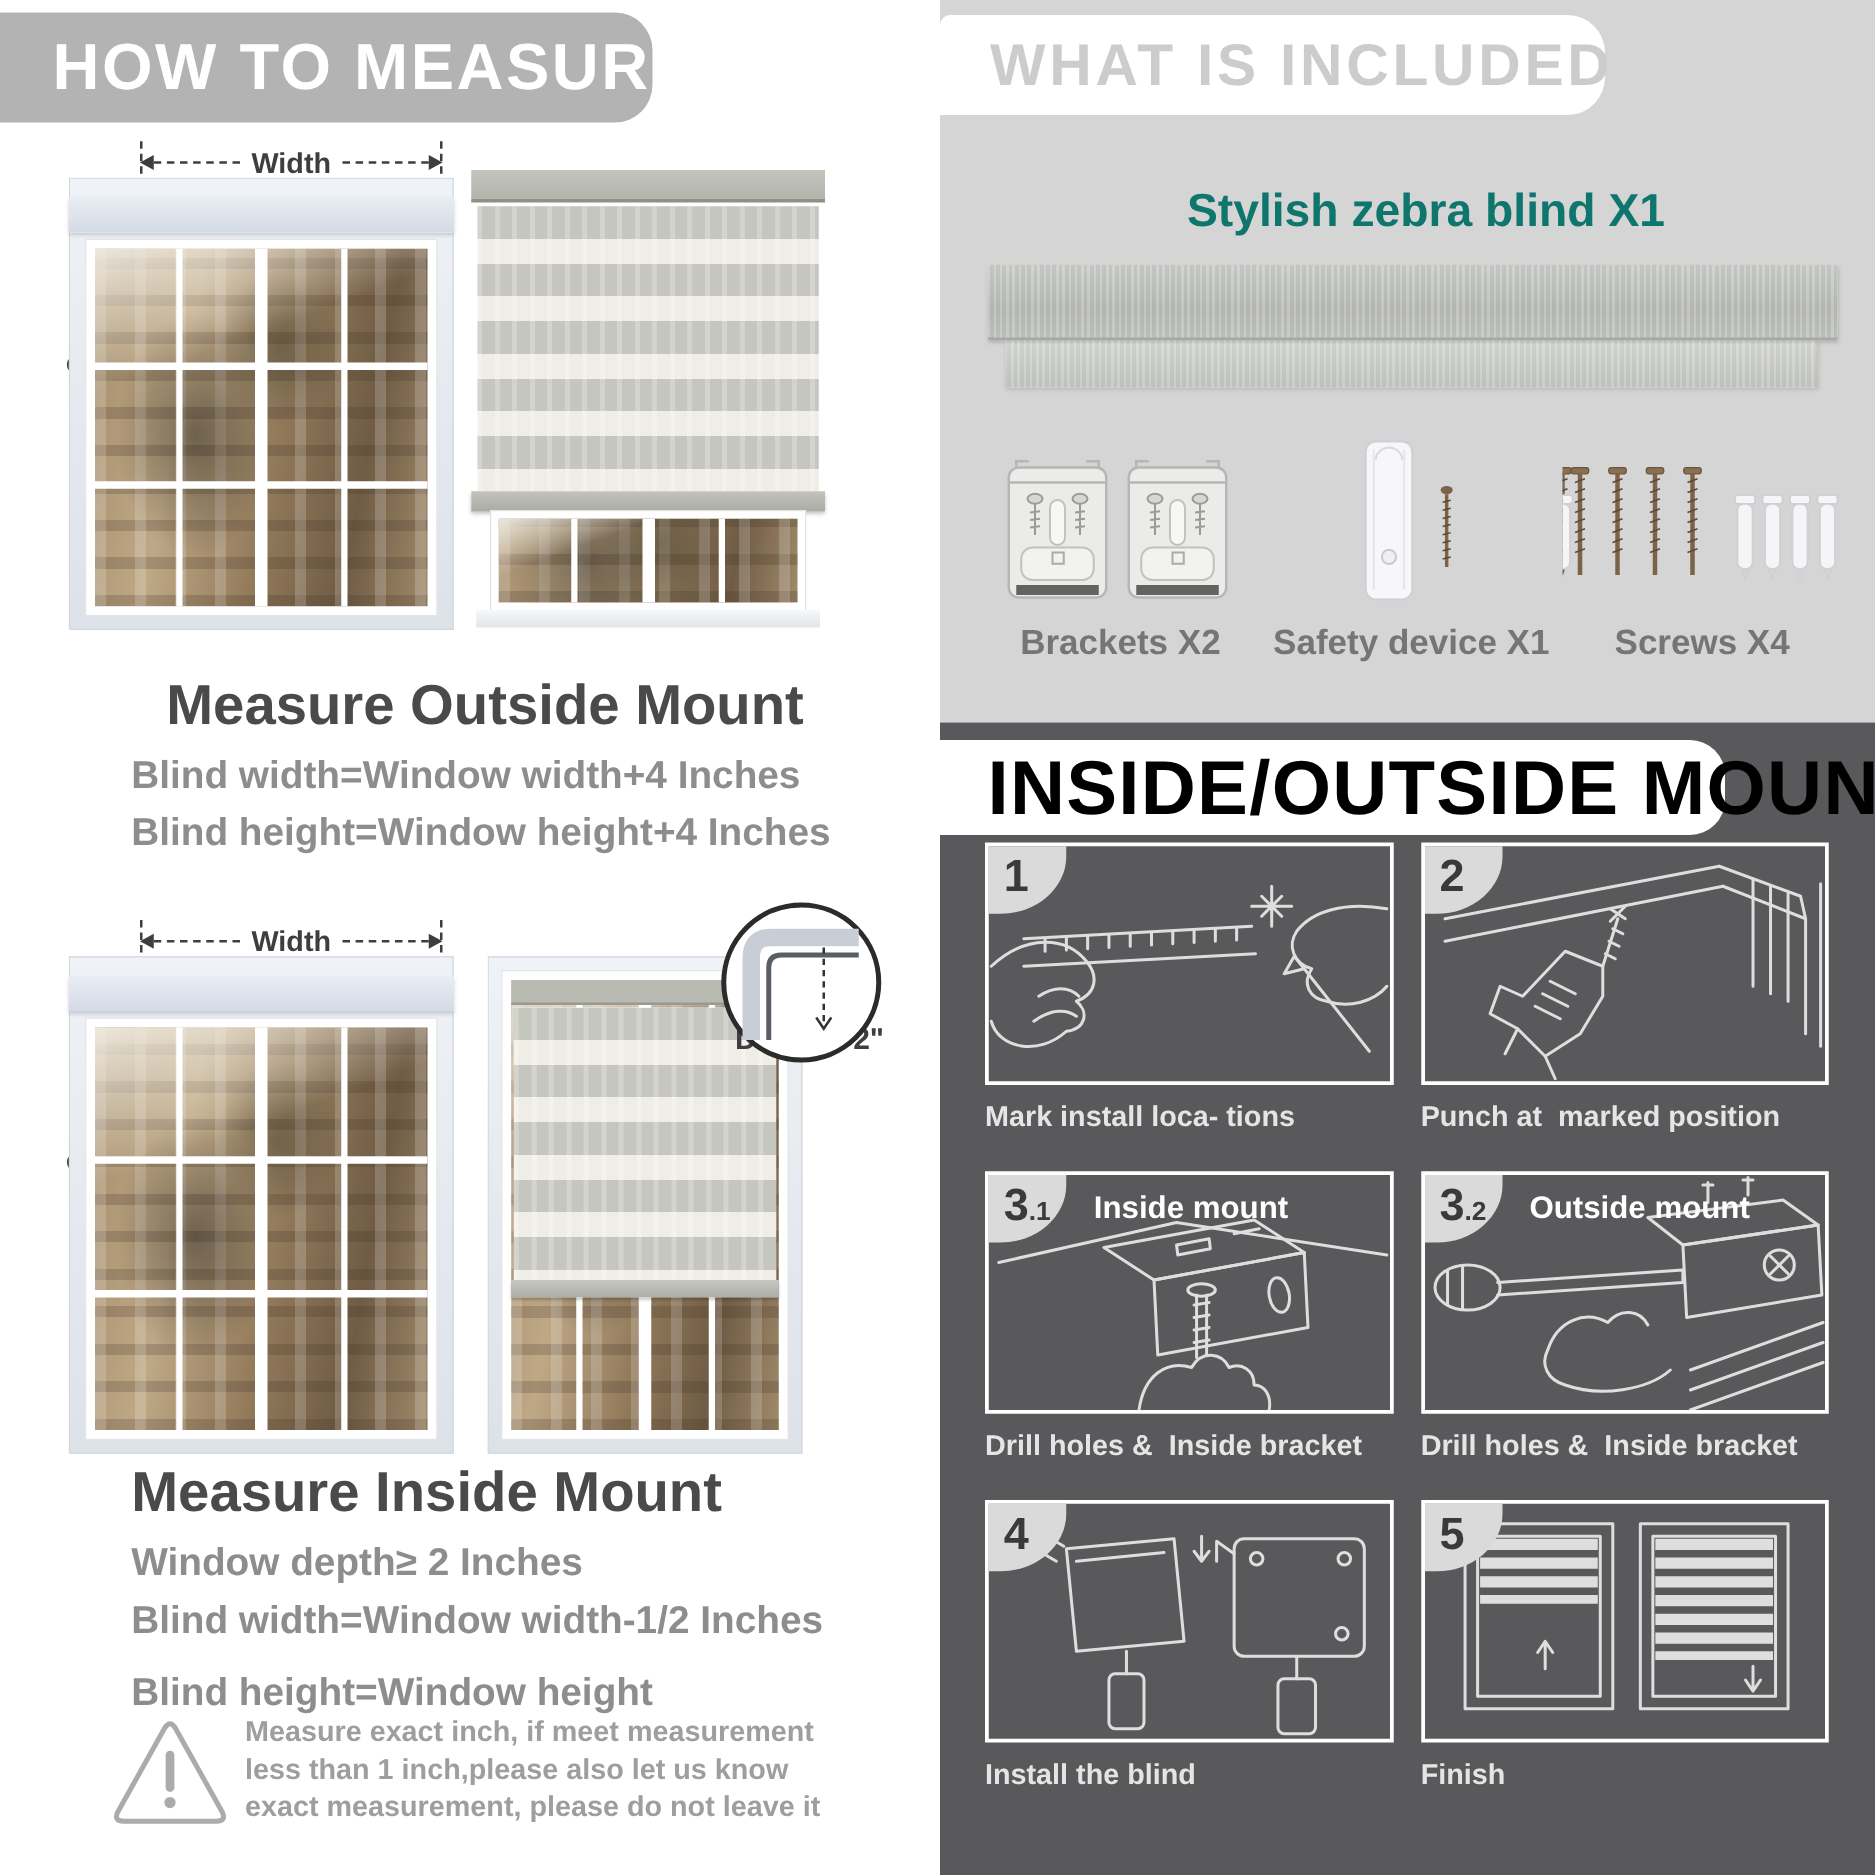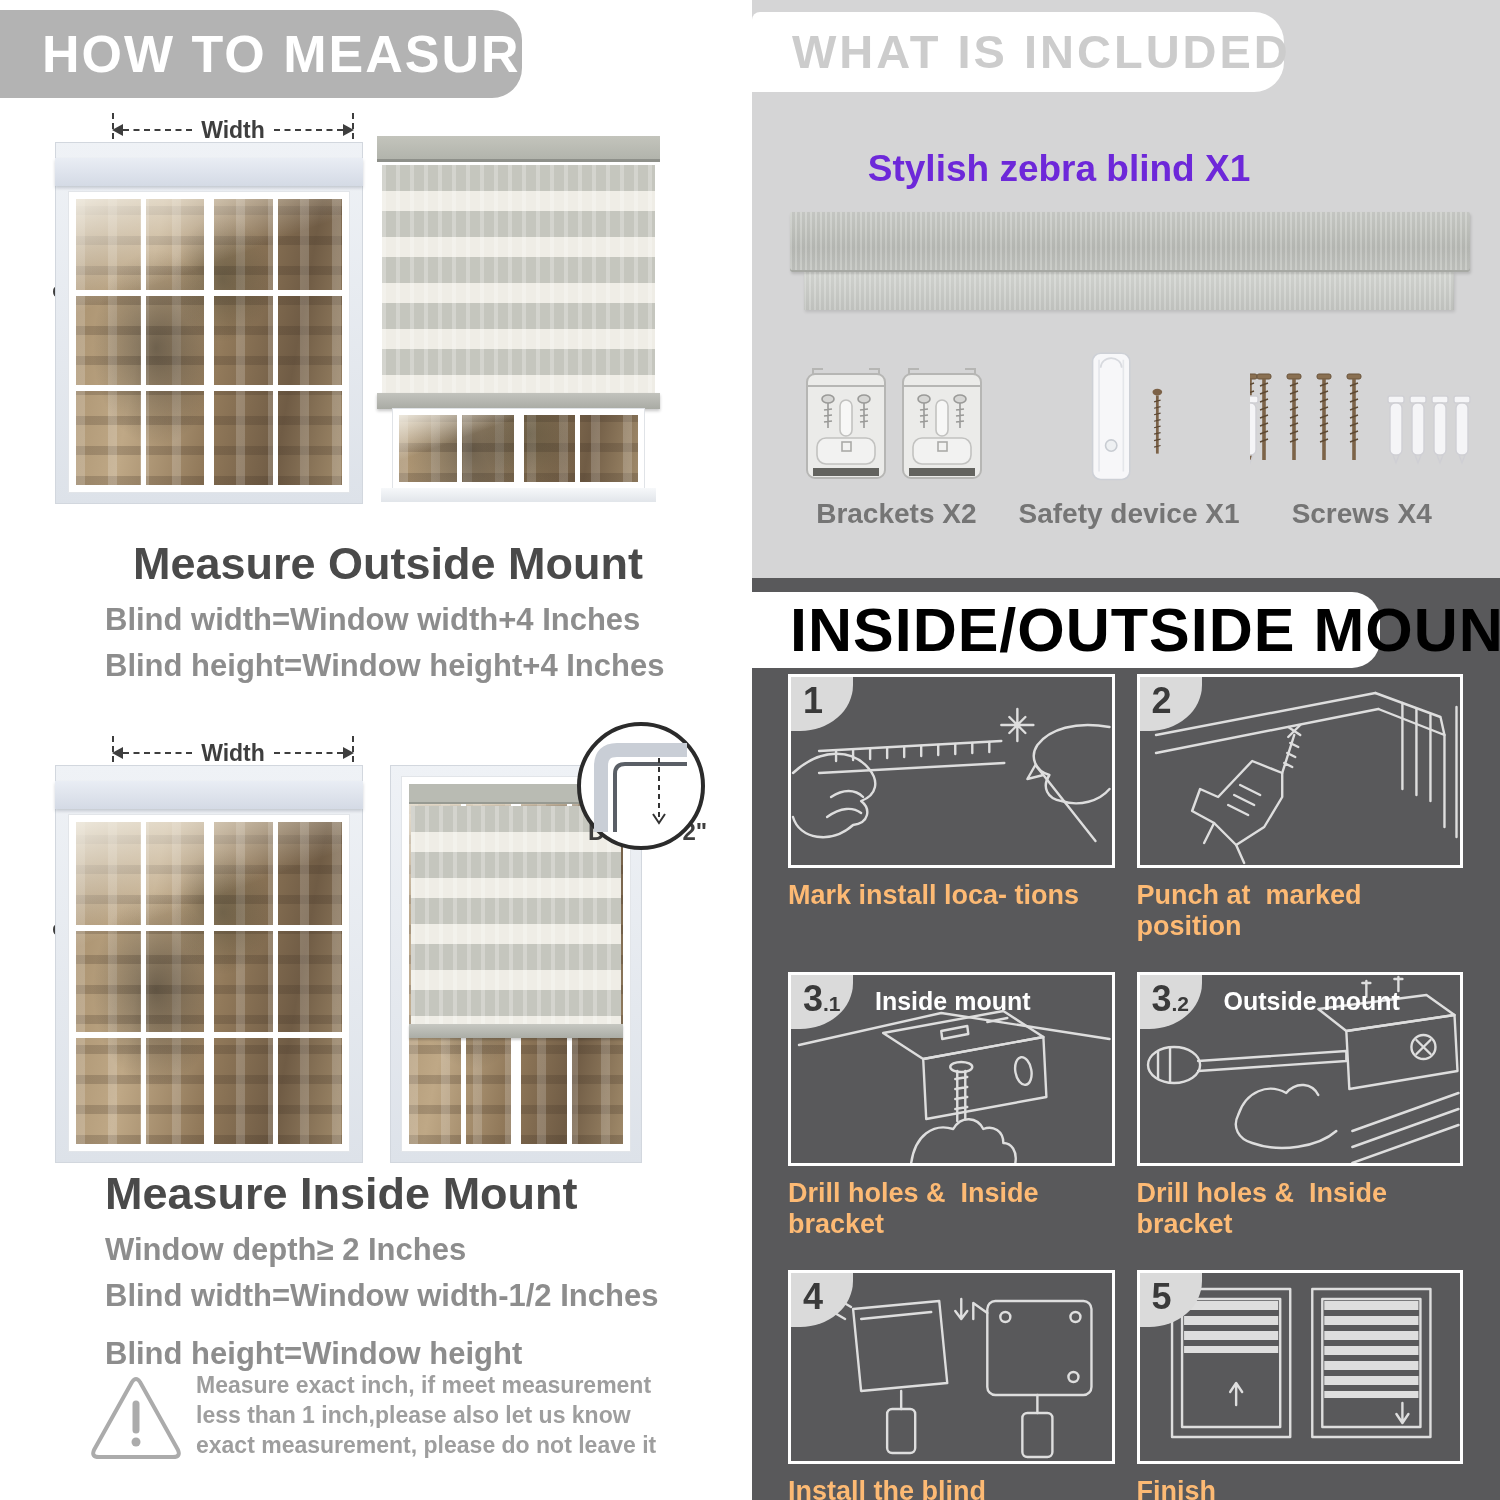--- a/index.html
+++ b/index.html
@@ -90,22 +90,22 @@
   .bl  { position:absolute; left:105px; font-size:31px; font-weight:bold; color:var(--body-gray); }
   .note-tri { position:absolute; left:88px; top:1372px; width:96px; height:92px; }
   .note-txt { position:absolute; left:196px; top:1370px; width:470px; font-size:23px;
     line-height:30px; font-weight:bold; color:var(--note-gray); }
 
   
   .right-half { position:absolute; left:752px; top:0; width:748px; height:1500px; }
   .included { position:absolute; left:0; top:0; width:100%; height:578px; background:var(--light-section); }
   .included-badge { left:0; top:12px; width:532px; height:80px; border-radius:8px 30px 30px 0;
     color:var(--included-header-gray); font-size:47px; line-height:80px; padding-left:40px; letter-spacing:3px; }
-  .blind-label { position:absolute; left:17px; top:148px; width:580px; text-align:center;
-    font-size:37px; font-weight:bold; color:#6d28d9; }
+  .blind-label { position:absolute; left:0; top:148px; width:580px; text-align:right;
+    font-size:37px; font-weight:bold; color:#0f766e; }
   .headrail { position:absolute; left:38px; top:212px; width:680px; height:60px; border-radius:2px;
     background:
       repeating-linear-gradient(90deg, rgba(255,255,255,.10) 0 2px, rgba(0,0,0,.05) 2px 5px),
       linear-gradient(180deg,#ced0cc,#bdbfba 60%,#c6c8c4);
     box-shadow:inset 0 -2px 0 #a7a9a4, 1px 2px 3px rgba(0,0,0,.15); }
   .headrail2 { position:absolute; left:52px; top:272px; width:650px; height:38px;
     background:
       repeating-linear-gradient(90deg, rgba(255,255,255,.10) 0 2px, rgba(0,0,0,.04) 2px 5px),
       linear-gradient(180deg,#d8dad6,#c6c8c4);
     box-shadow:inset 0 2px 2px rgba(0,0,0,.12), 1px 2px 3px rgba(0,0,0,.12); }
@@ -120,21 +120,21 @@
     display:grid; grid-template-columns:1fr 1fr; column-gap:22px; row-gap:30px; }
   .panel { }
   .pbox { position:relative; height:194px; border:3px solid #fff; }
   .pbox svg.art { position:absolute; inset:0; width:100%; height:100%; }
   .pbadge { position:absolute; top:0; left:0; width:62px; height:54px; background:#dadada;
     border-radius:0 0 85% 0; z-index:3; padding:3px 0 0 12px; }
   .pnum { font-size:36px; font-weight:bold; color:#3a3a3a; }
   .psub { font-size:21px; font-weight:bold; color:#3a3a3a; }
   .ptitle { position:absolute; top:12px; left:84px; z-index:3; font-size:25px; font-weight:bold;
     color:#fff; white-space:pre-wrap; }
-  .pcaption { margin-top:12px; font-size:27px; font-weight:bold; color:#fdba74; white-space:pre-wrap; }
+  .pcaption { margin-top:12px; font-size:23px; font-weight:bold; color:#e5e5e5; white-space:pre-wrap; }
 
   .art path, .art ellipse, .art circle, .art rect.ln, .art polyline
     { fill:none; stroke:var(--line-art); stroke-width:2.4; stroke-linecap:round; stroke-linejoin:round; }
 </style>
 </head>
 <body>
 
 <div class="canvas">
 
   <div class="left-half">

